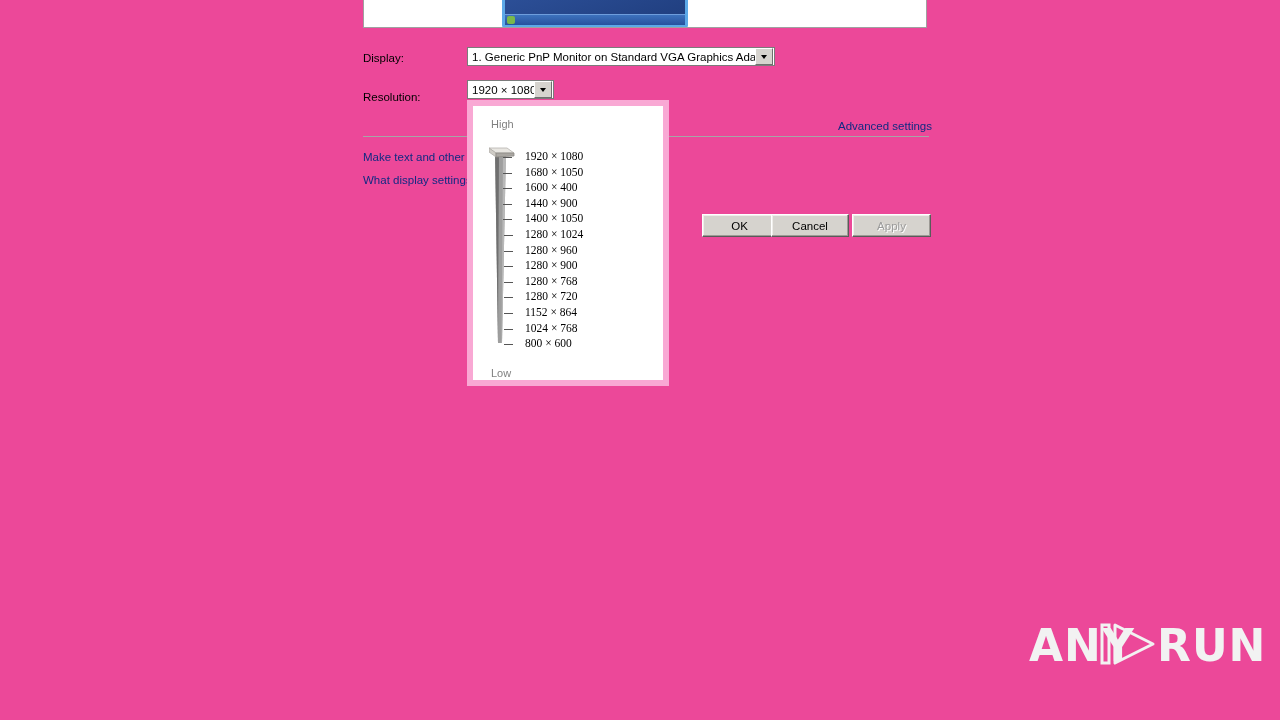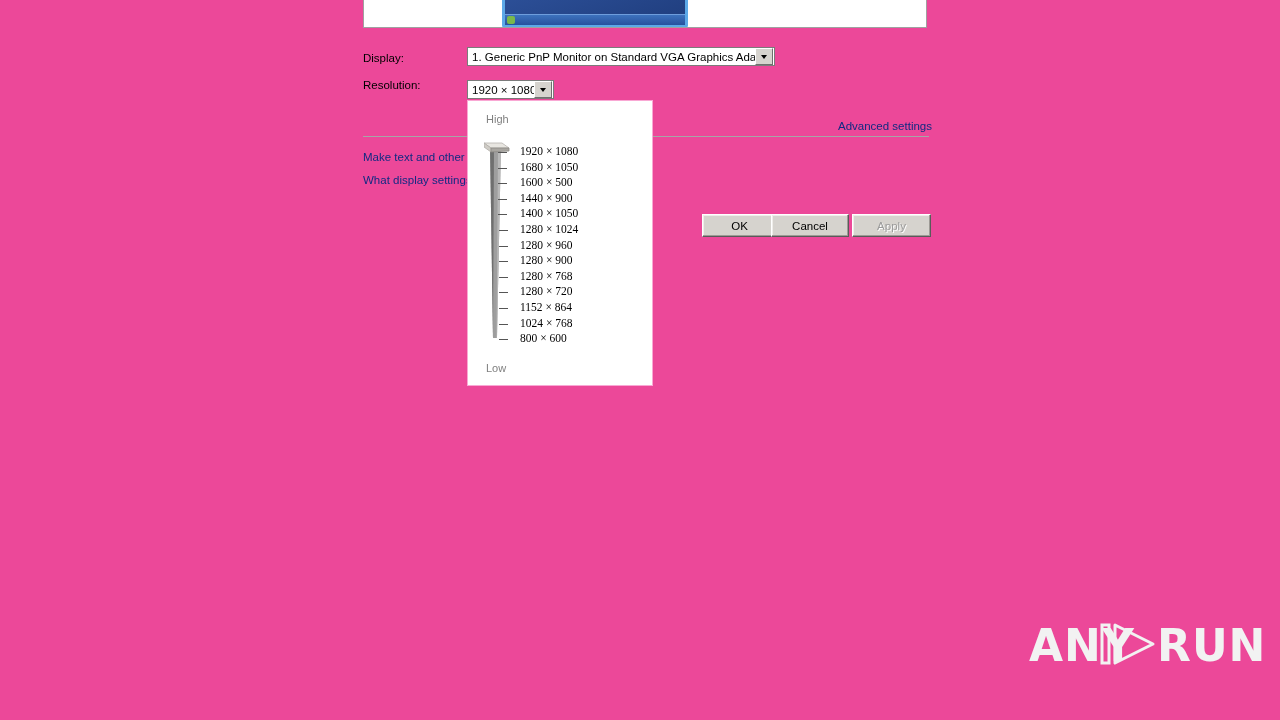--- a/index.html
+++ b/index.html
@@ -78,21 +78,21 @@
   }
 
   
   .row-label {
     position: absolute;
     font-size: 11.5px;
     color: #000000;
     white-space: nowrap;
   }
   #display-label { left: 0px;  top: 172px; }
-  #resolution-label { left: 0px; top: 199px; }
+  #resolution-label { left: 0px; top: 211px; }
 
   
   .combo {
     position: absolute;
     box-sizing: border-box;
     border: 1px solid #7b7b7b;
     background: #ffffff;
     height: 19px;
     display: flex;
     align-items: center;
@@ -161,24 +161,24 @@
     left: 475px;
     top: 240px;
     text-align: center;
   }
 
   
   .dropdown {
     position: absolute;
     left: 467px;
     top: 100px;
-    width: 186px;
+    width: 202px;
     height: 286px;
     background: #ffffff;
-    border: 1px solid #f9a8d4;
+    border: 6px solid #f9a8d4;
     box-sizing: border-box;
     z-index: 30;
   }
 
   .dd-caption {
     position: absolute;
     left: 18px;
     font-size: 11px;
     color: #808080;
   }
@@ -365,21 +365,21 @@
         <div class="tick" style="top: 131.8px; left: 0.96px;"></div>
         <div class="tick" style="top: 147.4px; left: 1.08px;"></div>
         <div class="tick" style="top: 163px; left: 1.2px;"></div>
         <div class="tick" style="top: 178.6px; left: 1.32px;"></div>
         <div class="tick" style="top: 194.2px; left: 1.44px;"></div>
       </div>
 
     <div class="dd-items">
         <div class="dd-item">1920 × 1080</div>
         <div class="dd-item">1680 × 1050</div>
-        <div class="dd-item">1600 × 500</div>
+        <div class="dd-item">1600 × 400</div>
         <div class="dd-item">1440 × 900</div>
         <div class="dd-item">1400 × 1050</div>
         <div class="dd-item">1280 × 1024</div>
         <div class="dd-item">1280 × 960</div>
         <div class="dd-item">1280 × 900</div>
         <div class="dd-item">1280 × 768</div>
         <div class="dd-item">1280 × 720</div>
         <div class="dd-item">1152 × 864</div>
         <div class="dd-item">1024 × 768</div>
         <div class="dd-item">800 × 600</div>

